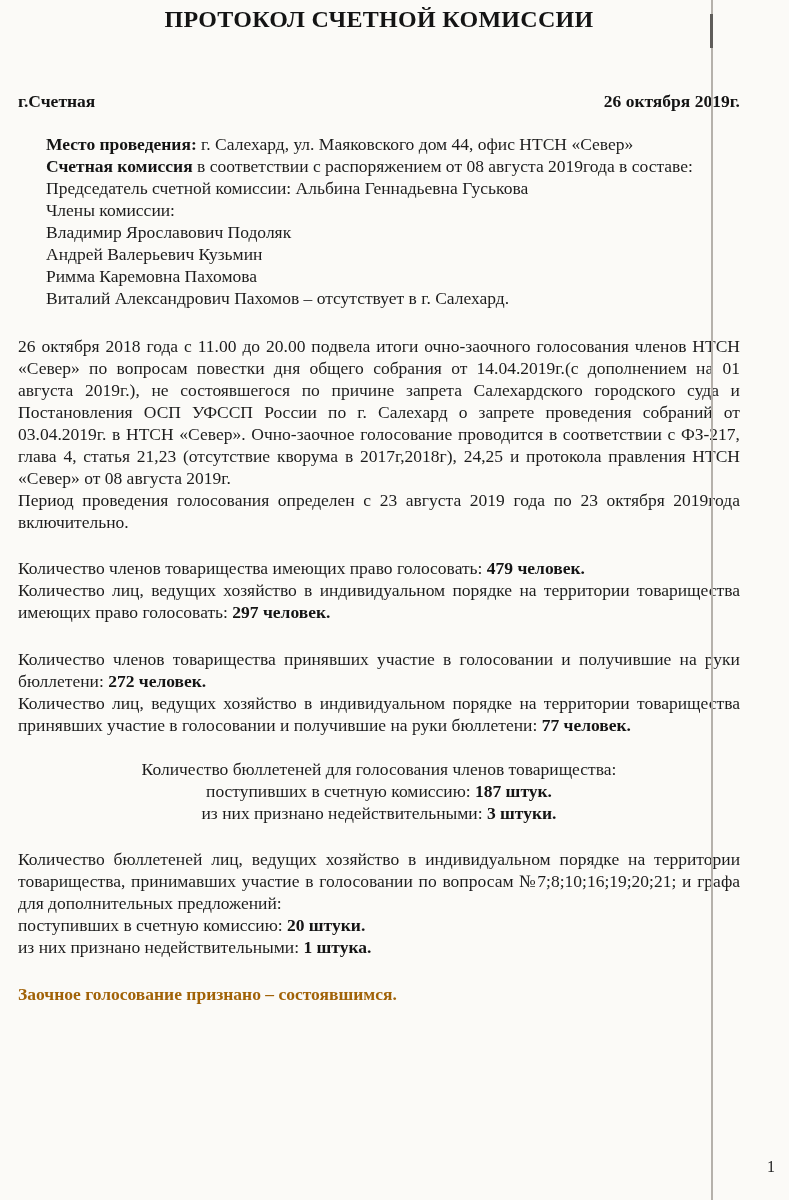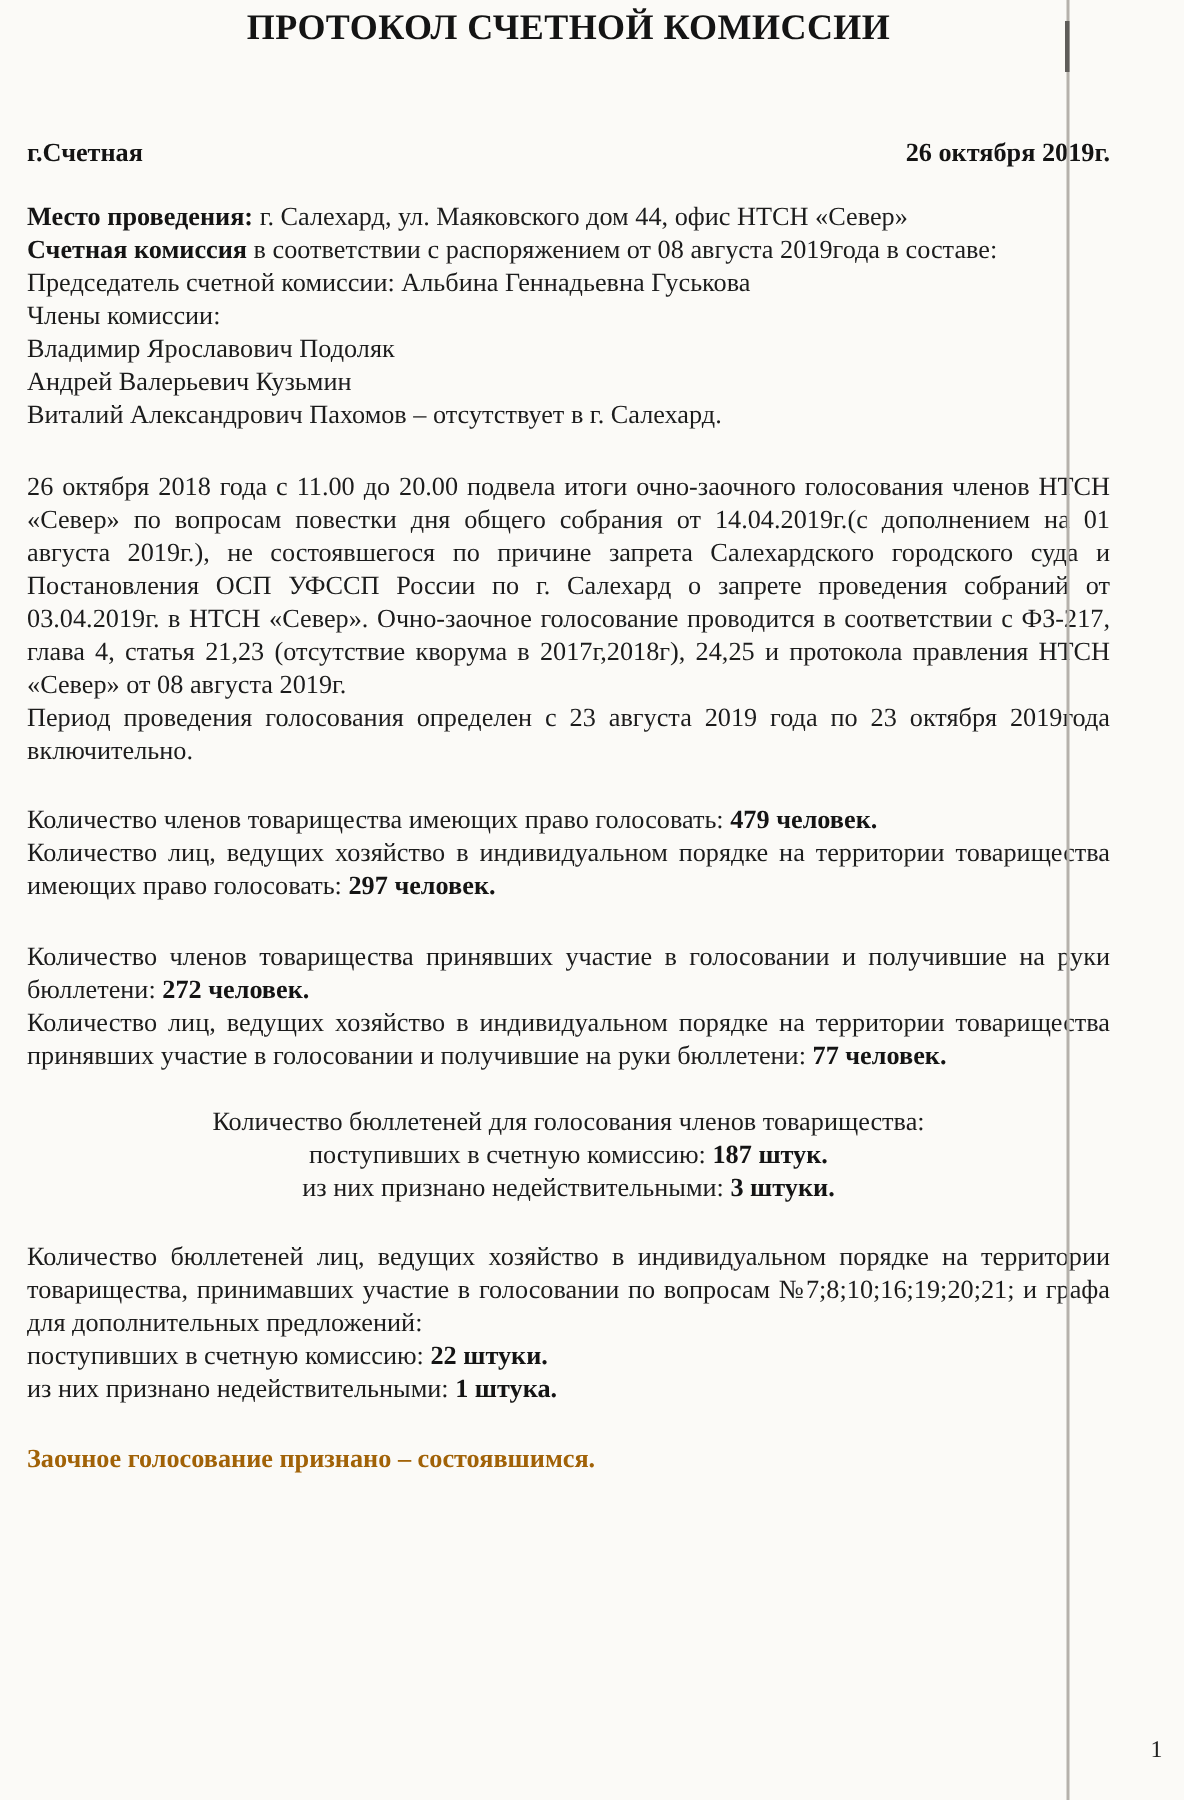--- a/index.html
+++ b/index.html
@@ -33,21 +33,21 @@
     justify-content: space-between;
     font-weight: bold;
     font-size: 17.5px;
     line-height: 22px;
     color: #141414;
   }
   .block { font-size: 17.5px; line-height: 22px; }
   .block p { margin: 0; }
   .b { font-weight: bold; color: #141414; }
   .just { text-align: justify; }
-  .meta-block     { margin-top: 21px; }
+  .meta-block     { margin-top: 21px; margin-left: 28px; }
   .summary-block  { margin-top: 26px; }
   .counts1-block  { margin-top: 24px; }
   .counts2-block  { margin-top: 25px; }
   .ballots1-block { margin-top: 22px; text-align: center; }
   .ballots2-block { margin-top: 24px; }
   .conclusion-block { margin-top: 25px; font-weight: bold; color: #a16207; }
   .scanline {
     position: absolute;
     left: 711px; top: 0;
     width: 2px; height: 1200px;
@@ -80,20 +80,21 @@
     <span>26 октября 2019г.</span>
   </div>
 
   <div class="block meta-block">
     <p><span class="b">Место проведения:</span><span> г. Салехард, ул. Маяковского дом 44, офис НТСН «Север»</span></p>
     <p><span class="b">Счетная комиссия</span><span> в соответствии с распоряжением от 08 августа 2019года в составе:</span></p>
     <p>Председатель счетной комиссии: Альбина Геннадьевна Гуськова</p>
     <p>Члены комиссии:</p>
     <p>Владимир Ярославович Подоляк</p>
     <p>Андрей Валерьевич Кузьмин</p>
+    <p>Римма Каремовна Пахомова</p>
     <p>Виталий Александрович Пахомов – отсутствует в г. Салехард.</p>
   </div>
 
   <div class="block summary-block">
     <p class="just">26 октября 2018 года с 11.00 до 20.00 подвела итоги очно-заочного голосования членов НТСН «Север» по вопросам повестки дня общего собрания от 14.04.2019г.(с дополнением на 01 августа 2019г.), не состоявшегося по причине запрета Салехардского городского суда и Постановления ОСП УФССП России по г. Салехард о запрете проведения собраний от 03.04.2019г. в НТСН «Север». Очно-заочное голосование проводится в соответствии с ФЗ-217, глава 4, статья 21,23 (отсутствие кворума в 2017г,2018г), 24,25 и протокола правления НТСН «Север» от 08 августа 2019г.</p>
     <p class="just">Период проведения голосования определен с 23 августа 2019 года по 23 октября 2019года включительно.</p>
   </div>
 
   <div class="block counts1-block">
     <p class="just"><span>Количество членов товарищества имеющих право голосовать: </span><span class="b">479 человек.</span></p>
@@ -106,21 +107,21 @@
   </div>
 
   <div class="block ballots1-block">
     <p>Количество бюллетеней для голосования членов товарищества:</p>
     <p><span>поступивших в счетную комиссию: </span><span class="b">187 штук.</span></p>
     <p><span>из них признано недействительными: </span><span class="b">3 штуки.</span></p>
   </div>
 
   <div class="block ballots2-block">
     <p class="just">Количество бюллетеней лиц, ведущих хозяйство в индивидуальном порядке на территории товарищества, принимавших участие в голосовании по вопросам №7;8;10;16;19;20;21; и графа для дополнительных предложений:</p>
-    <p><span>поступивших в счетную комиссию: </span><span class="b">22 штуки.</span></p>
+    <p><span>поступивших в счетную комиссию: </span><span class="b">20 штуки.</span></p>
     <p><span>из них признано недействительными: </span><span class="b">1 штука.</span></p>
   </div>
 
   <div class="block conclusion-block">Заочное голосование признано – состоявшимся.</div>
 
   <div class="scanline"></div>
   <div class="scanline-dark"></div>
 
   <div class="pagenum">1</div>
 

